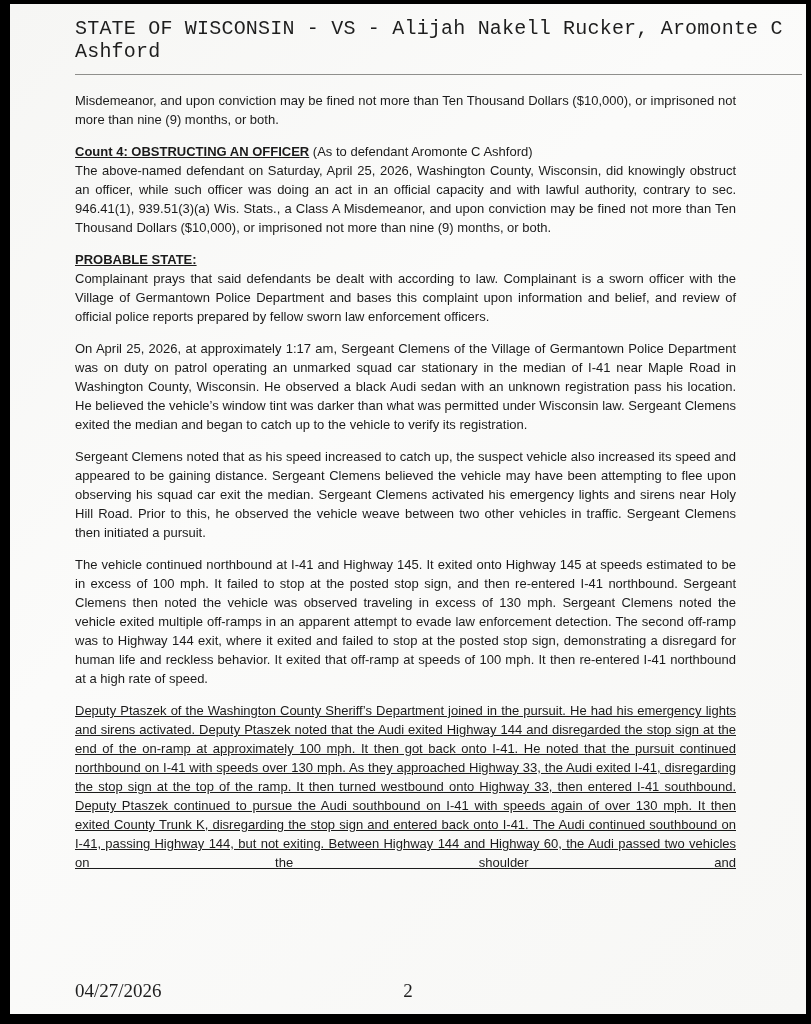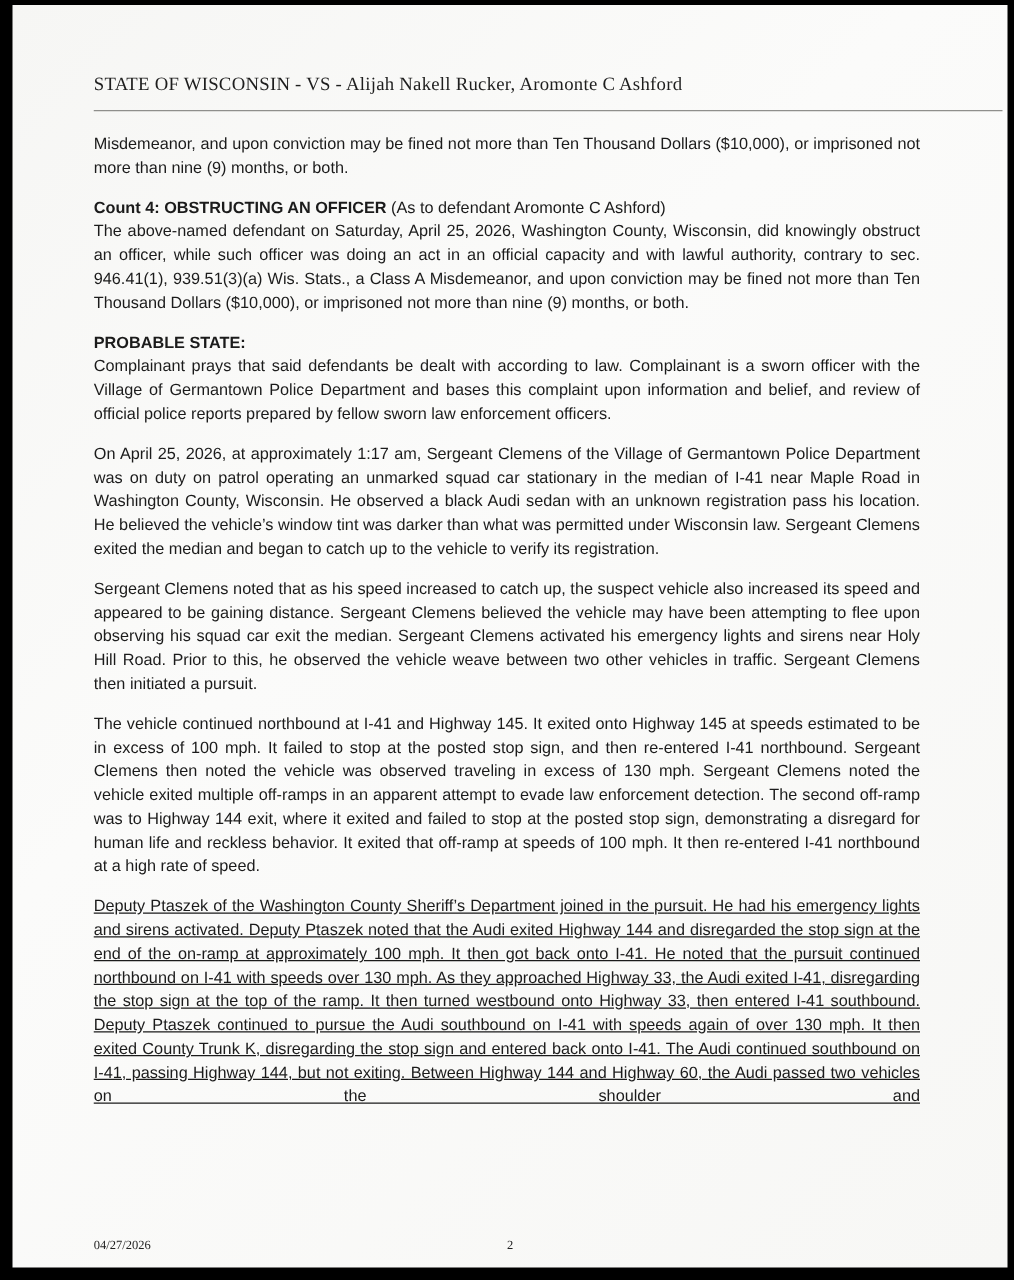--- a/index.html
+++ b/index.html
@@ -9,49 +9,48 @@
     position: relative;
     overflow: hidden;
   }
   .page {
     position: absolute;
     left: 10px; top: 4px; right: 5px; bottom: 10px;
     background: linear-gradient(135deg, #f6f6f4 0%, #fbfbfa 40%, #f7f7f5 100%);
   }
   .header { padding-top: 13px; margin: 0 4px 0 65px; }
   .caption {
-    font-family: Liberation Serif, serif;
-    font-size: 15px;
+    font-family: Liberation Mono, monospace;
+    font-size: 20px;
     color: #1e1e1e;
     letter-spacing: 0.2px;
-    margin-top: 43px;
   }
   .header-rule {
     border-bottom: 1px solid #8f8f8c;
     margin-top: 11px;
   }
   .content {
     margin: 16px 70px 0 65px;
     font-family: "Liberation Sans", sans-serif;
     font-size: 13px;
     line-height: 19px;
     text-align: justify;
     color: #1b1b1b;
   }
   .sect { margin: 0; }
   .sect + .sect { margin-top: 13px; }
-  .bold { font-weight: bold; }
+  .bold { font-weight: bold; text-decoration: underline; }
   .heading-line { text-align: left; }
   .justify-last { text-align-last: justify; text-decoration: underline; }
   .footer {
     position: absolute;
     left: 0; right: 0; bottom: 12px;
     height: 18px;
     font-family: "Liberation Serif", serif;
-    font-size: 10px;
+    font-size: 19px;
     color: #1e1e1e;
   }
   .footer-date { position: absolute; left: 65px; bottom: 0; }
   .footer-page { position: absolute; left: 50%; transform: translateX(-50%); bottom: 0; }
 </style>
 </head>
 <body>
 
 <div class="page">
 

